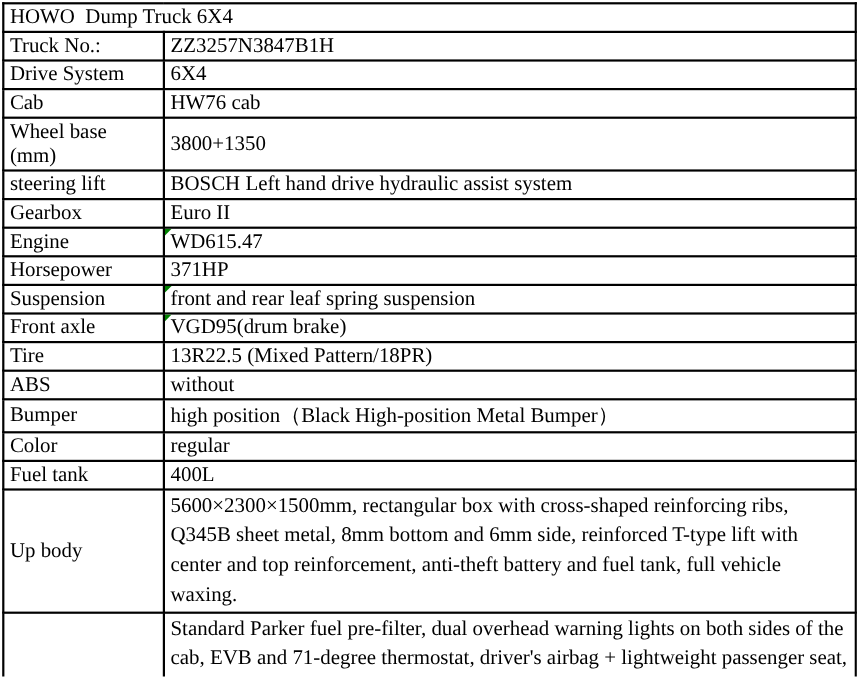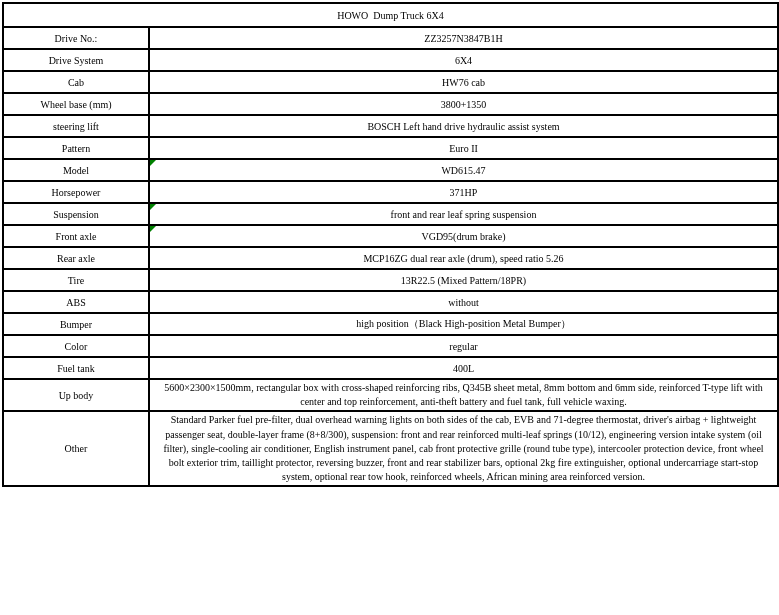--- a/index.html
+++ b/index.html
@@ -14,22 +14,22 @@
     color: #000000;
   }
   table.spec {
     border-collapse: collapse;
     table-layout: fixed;
     width: 775px;
     margin: 2px;
   }
   table.spec td {
     border: 2px solid #000000;
-    font-size: 10px;
-    text-align: center;
+    font-size: 19px;
+    text-align: left;
     vertical-align: middle;
     padding: 1px 5px;
     overflow: hidden;
   }
   col.c-label { width: 146px; }
   col.c-value { width: 629px; }
   tr.single-row { height: 22px; }
   td.title {
     font-size: 16px;
     white-space: pre;
@@ -60,62 +60,58 @@
 <table class="spec">
   <colgroup>
     <col class="c-label">
     <col class="c-value">
   </colgroup>
   <tbody>
     <tr class="single-row">
       <td colspan="2" class="title">HOWO  Dump Truck 6X4</td>
     </tr>
   <tr class="single-row">
-        <td class="label">Drive No.:</td>
+        <td class="label">Truck No.:</td>
         <td class="value">ZZ3257N3847B1H</td>
       </tr>
       <tr class="single-row">
         <td class="label">Drive System</td>
         <td class="value">6X4</td>
       </tr>
       <tr class="single-row">
         <td class="label">Cab</td>
         <td class="value">HW76 cab</td>
       </tr>
       <tr class="single-row">
         <td class="label">Wheel base (mm)</td>
         <td class="value">3800+1350</td>
       </tr>
       <tr class="single-row">
         <td class="label">steering lift</td>
         <td class="value">BOSCH Left hand drive hydraulic assist system</td>
       </tr>
       <tr class="single-row">
-        <td class="label">Pattern</td>
+        <td class="label">Gearbox</td>
         <td class="value">Euro II</td>
       </tr>
       <tr class="single-row">
-        <td class="label">Model</td>
+        <td class="label">Engine</td>
         <td class="value">WD615.47<span class="corner-flag"></span></td>
       </tr>
       <tr class="single-row">
         <td class="label">Horsepower</td>
         <td class="value">371HP</td>
       </tr>
       <tr class="single-row">
         <td class="label">Suspension</td>
         <td class="value">front and rear leaf spring suspension<span class="corner-flag"></span></td>
       </tr>
       <tr class="single-row">
         <td class="label">Front axle</td>
         <td class="value">VGD95(drum brake)<span class="corner-flag"></span></td>
-      </tr>
-      <tr class="single-row">
-        <td class="label">Rear axle</td>
-        <td class="value">MCP16ZG dual rear axle (drum), speed ratio 5.26</td>
       </tr>
       <tr class="single-row">
         <td class="label">Tire</td>
         <td class="value">13R22.5 (Mixed Pattern/18PR)</td>
       </tr>
       <tr class="single-row">
         <td class="label">ABS</td>
         <td class="value">without</td>
       </tr>
       <tr class="single-row">

